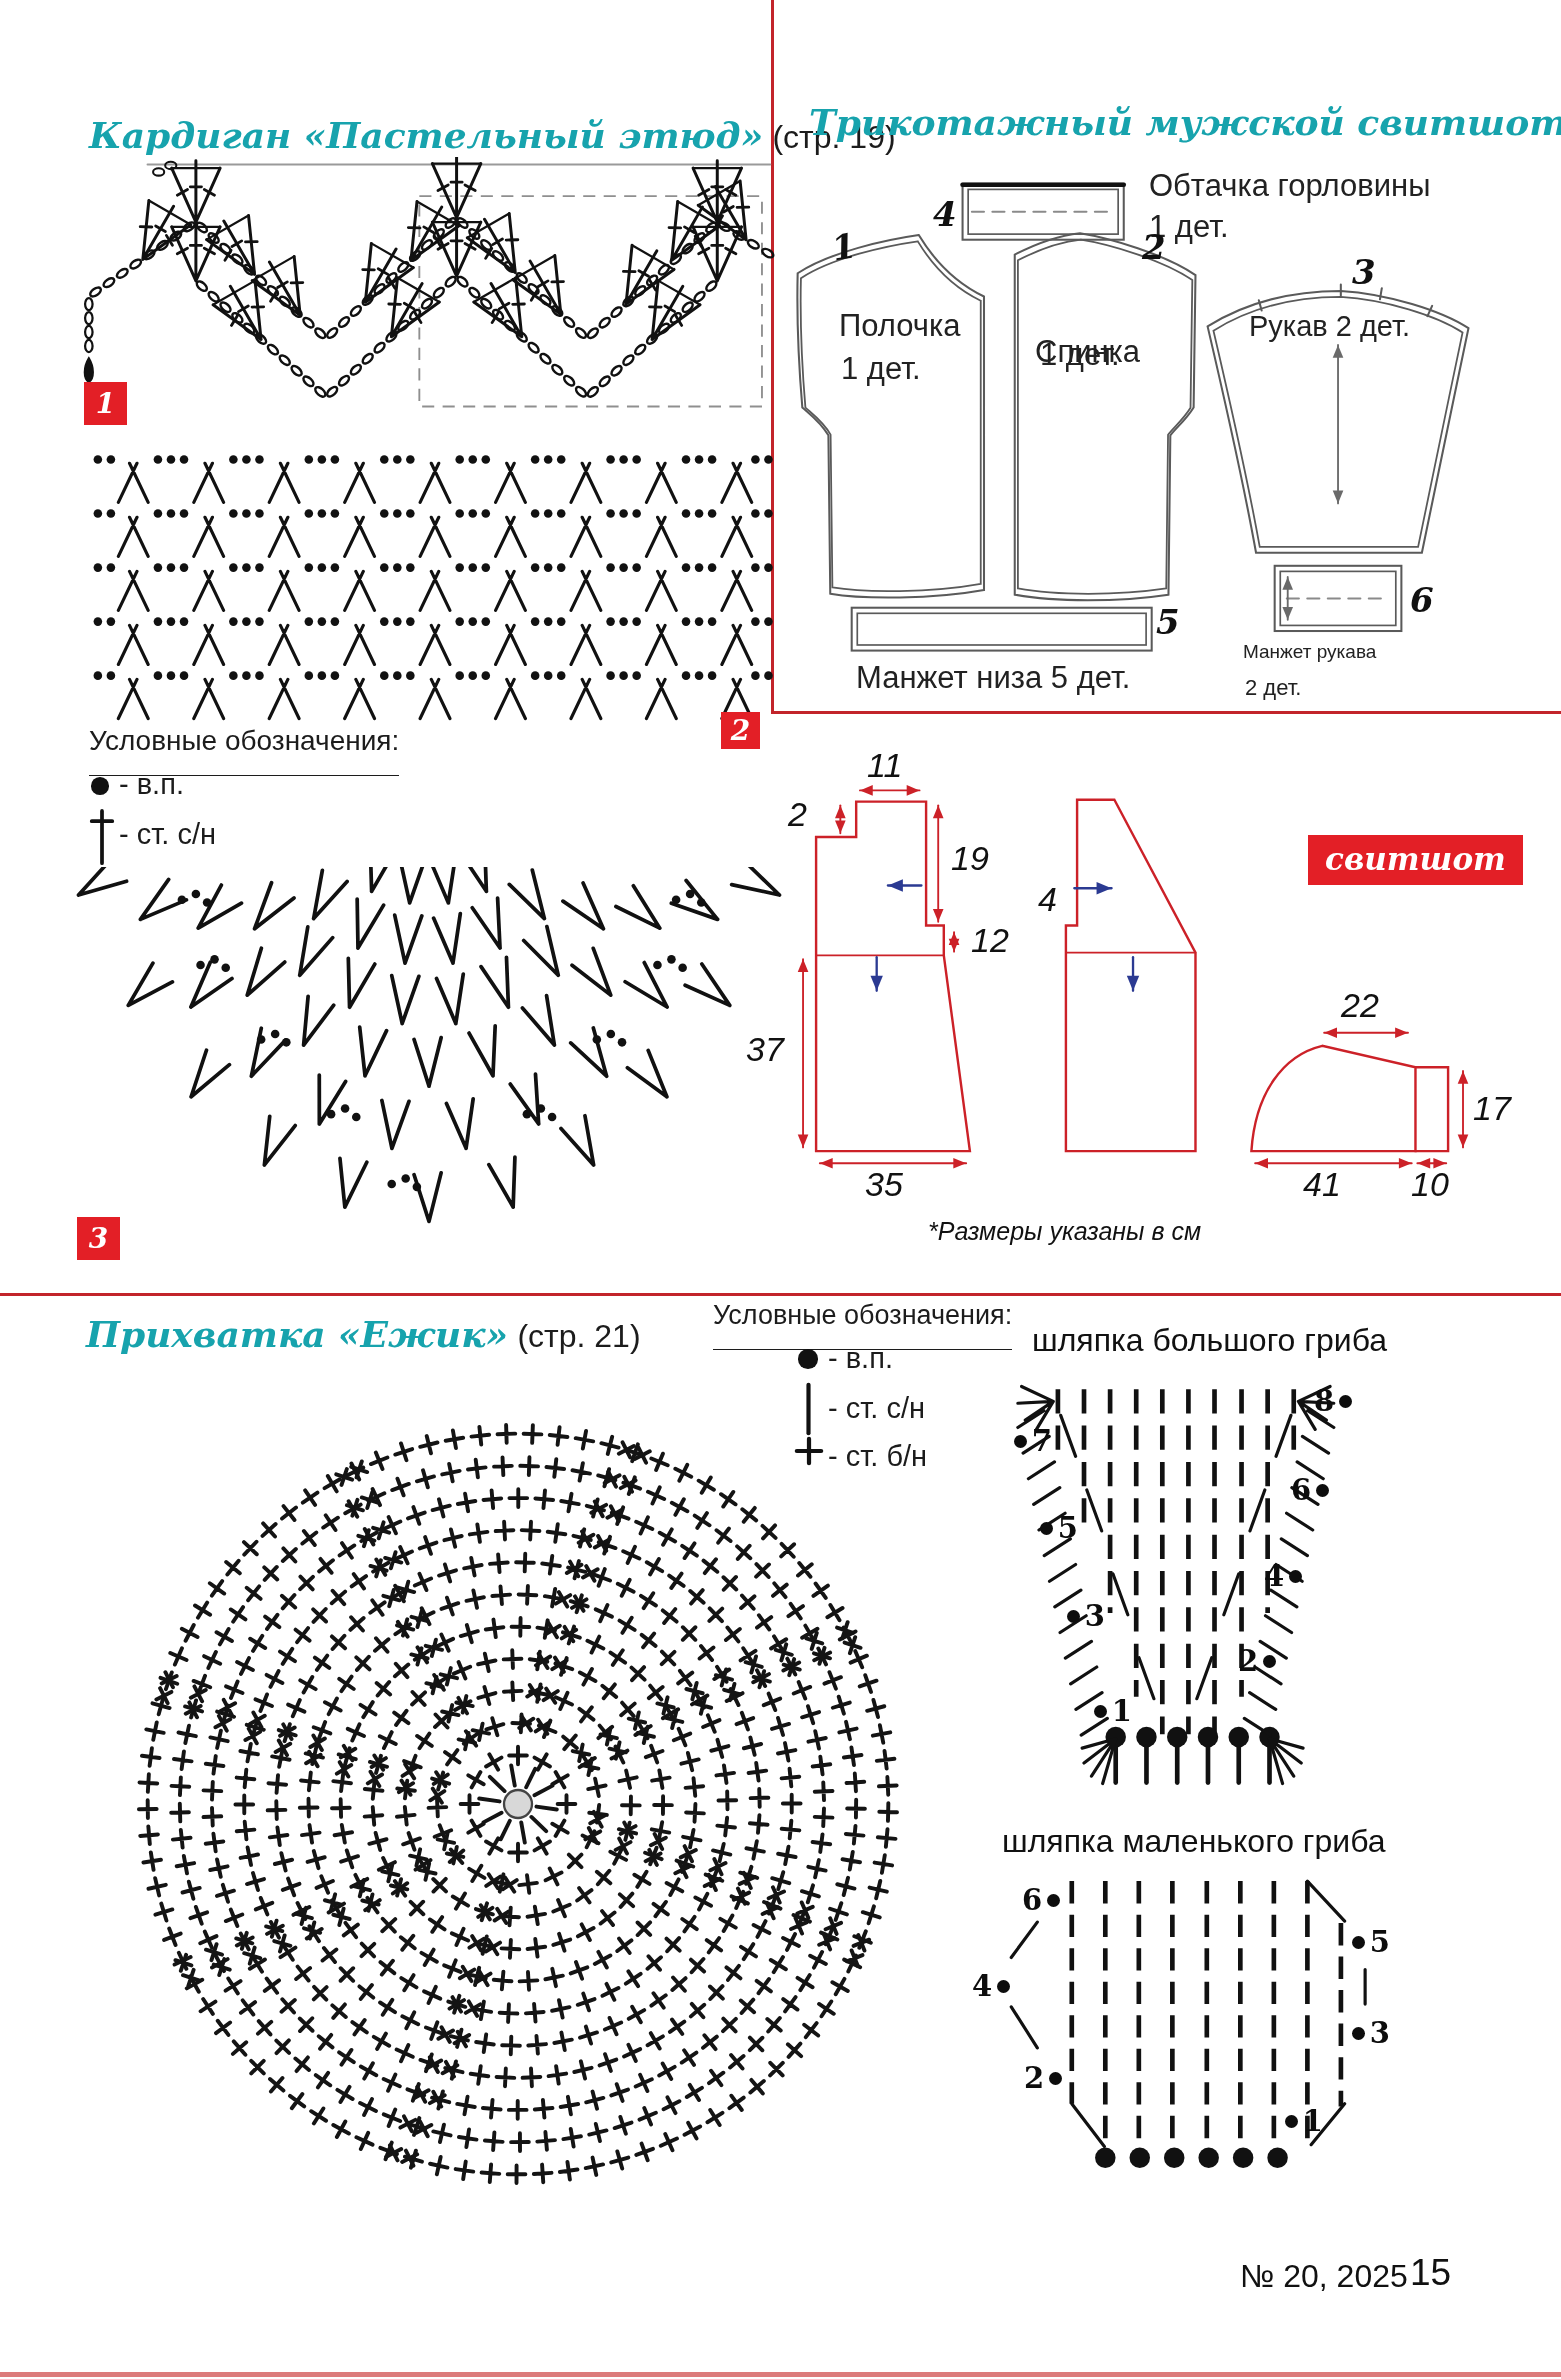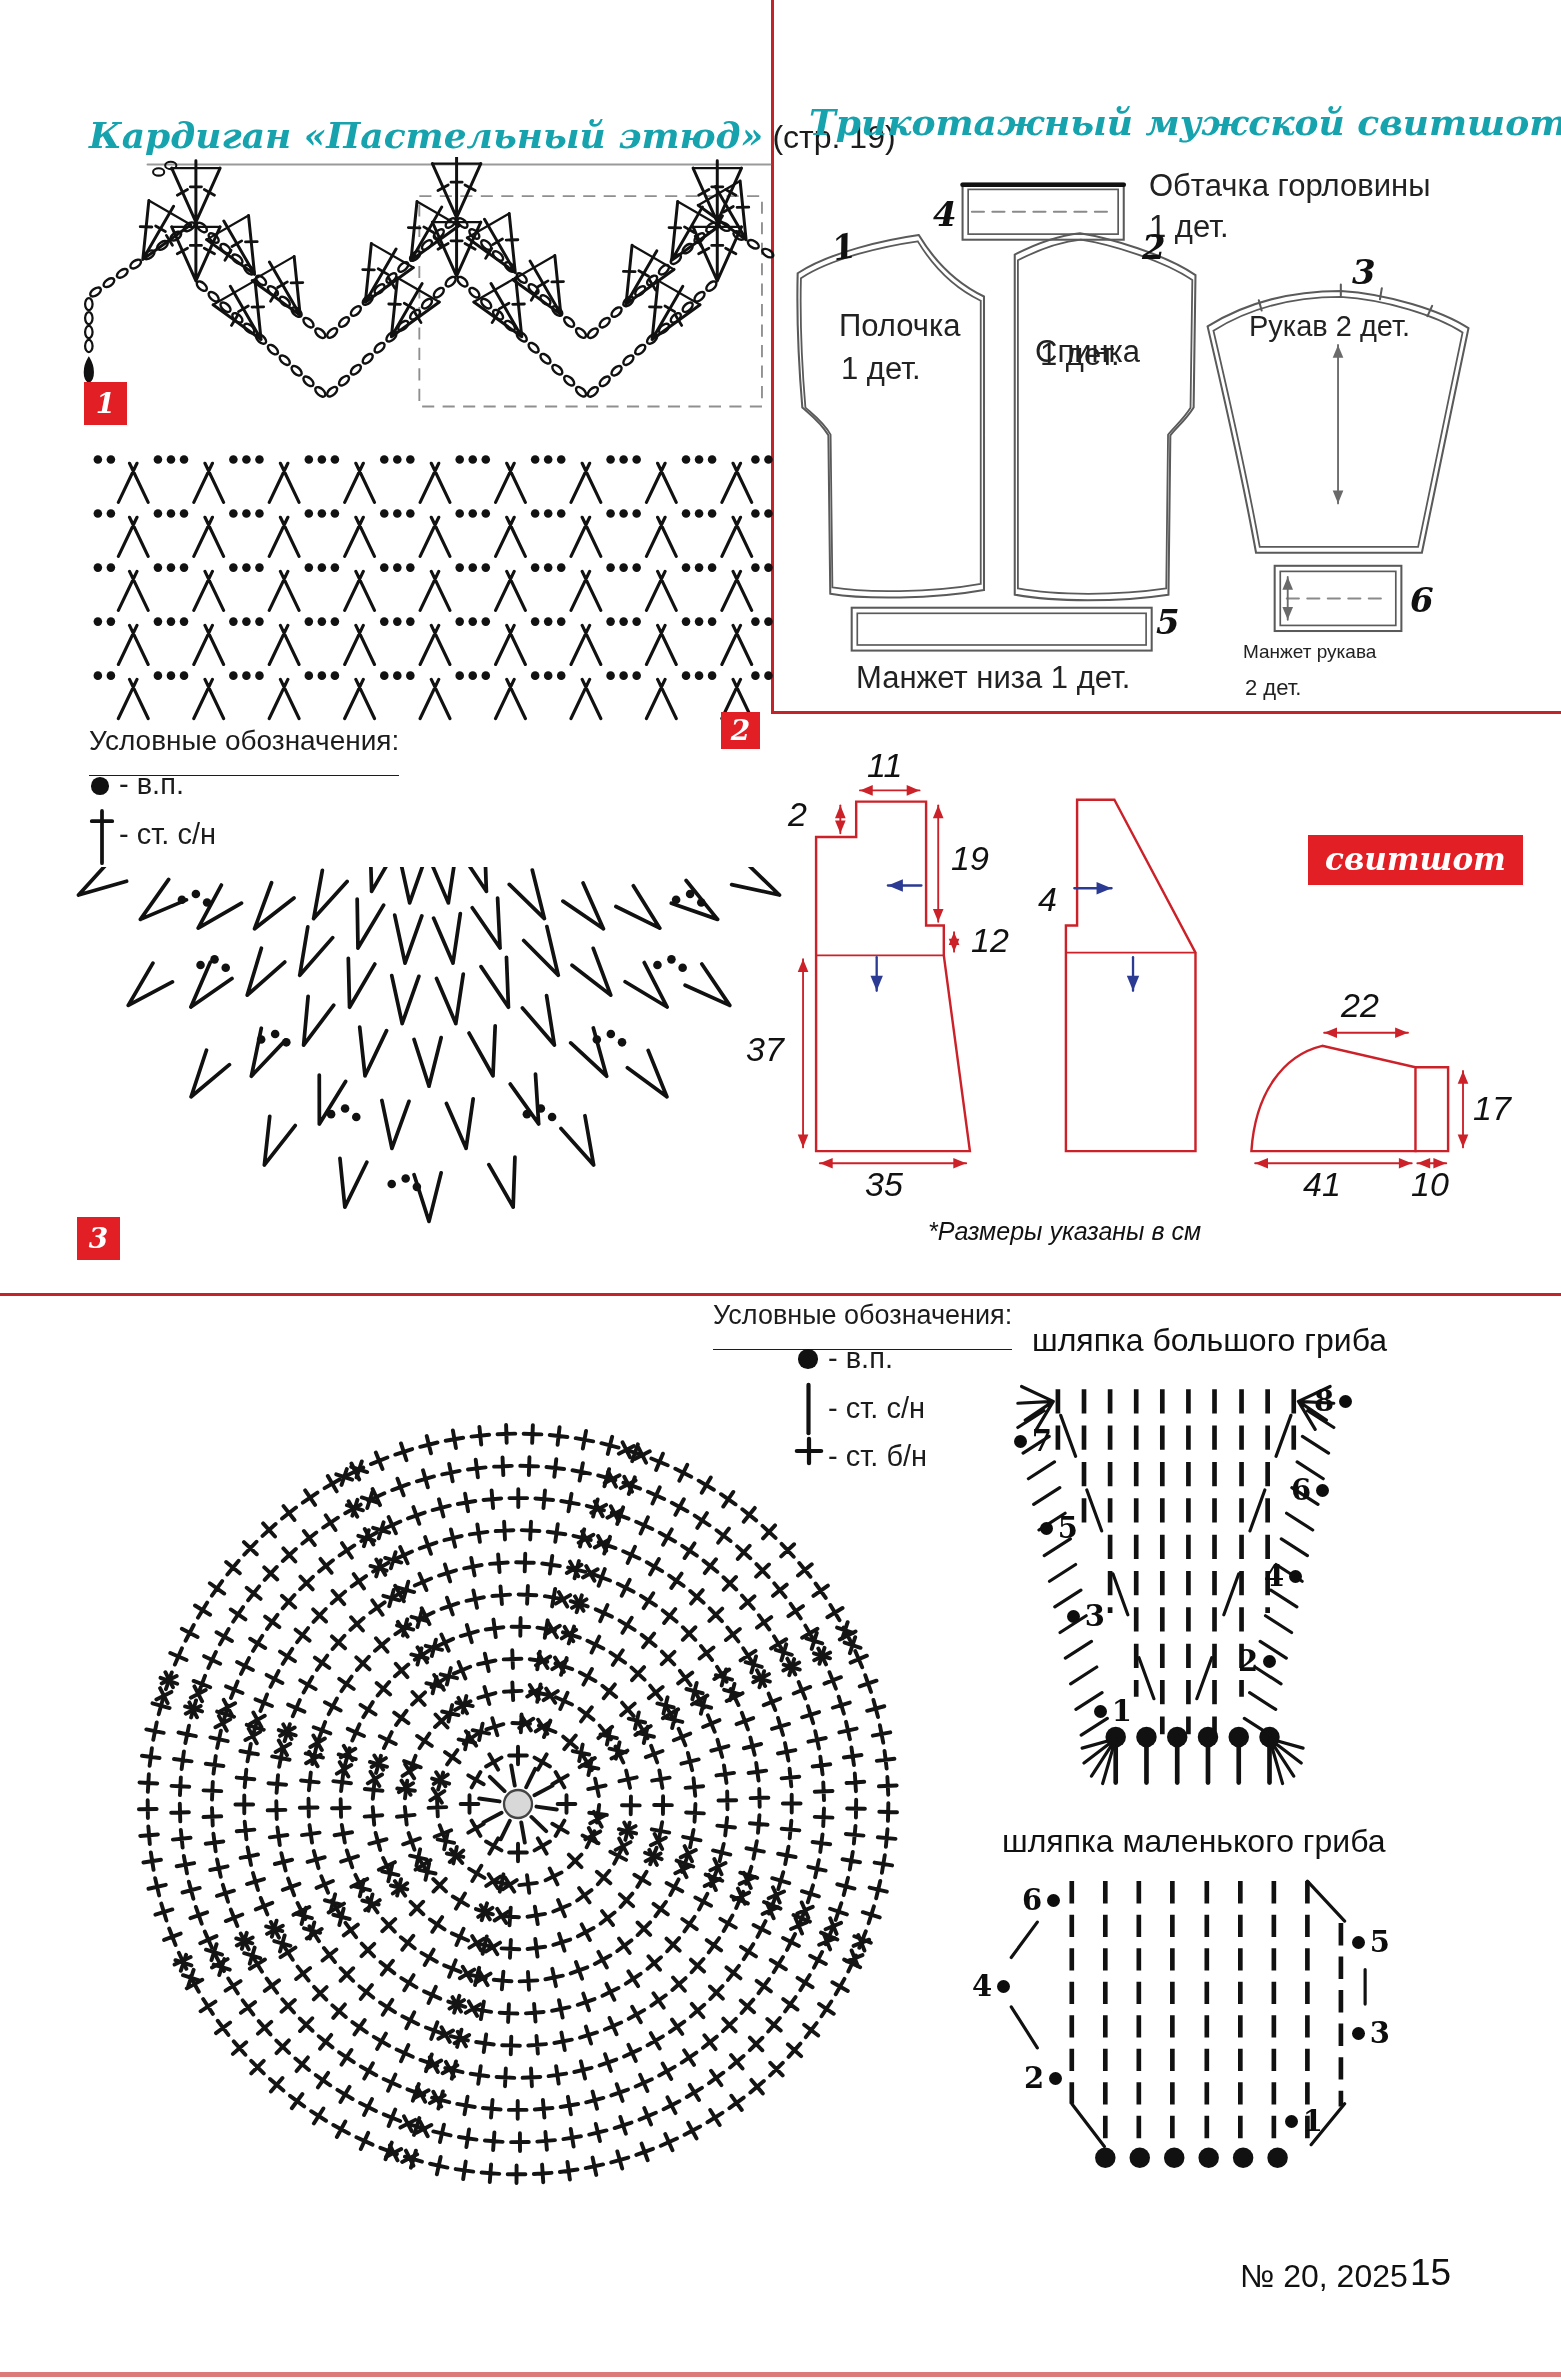--- a/index.html
+++ b/index.html
@@ -479,21 +479,21 @@
       <polygon points="551,454 556.7,467.8 545.3,467.8" fill="#6a6a6a"></polygon>
     </svg>
 
   <div class="plabel" style="left:1149px;top:168px;">Обтачка горловины</div>
   <div class="plabel" style="left:1149px;top:209px;">1 дет.</div>
   <div class="plabel" style="left:839px;top:308px;">Полочка</div>
   <div class="plabel" style="left:841px;top:351px;">1 дет.</div>
   <div class="plabel" style="left:1035px;top:294px;margin-top:40px;">Спинка</div>
   <div class="plabel" style="left:1040px;top:337px;">1 дет.</div>
   <div class="plabel" style="left:1249px;top:310px;font-size:29px;">Рукав  2 дет.</div>
-  <div class="plabel" style="left:856px;top:660px;">Манжет низа 1 дет.</div>
+  <div class="plabel" style="left:856px;top:660px;">Манжет низа 5 дет.</div>
   <div class="plabel" style="left:1243px;top:641px;font-size:19px;">Манжет рукава</div>
   <div class="plabel" style="left:1245px;top:675px;font-size:22px;">2 дет.</div>
 
   <div class="hand" style="left:832px;top:227px;transform:rotate(-10deg);">1</div>
   <div class="hand" style="left:1142px;top:227px;">2</div>
   <div class="hand" style="left:1352px;top:252px;">3</div>
   <div class="hand" style="left:933px;top:194px;">4</div>
   <div class="hand" style="left:1156px;top:602px;">5</div>
   <div class="hand" style="left:1410px;top:580px;">6</div>
 
@@ -552,20 +552,23 @@
   <div class="meas" style="left:971px;top:921px;">12</div>
   <div class="meas" style="left:746px;top:1030px;">37</div>
   <div class="meas" style="left:865px;top:1165px;">35</div>
   <div class="meas" style="left:1038px;top:880px;">4</div>
   <div class="meas" style="left:1341px;top:986px;">22</div>
   <div class="meas" style="left:1473px;top:1089px;">17</div>
   <div class="meas" style="left:1303px;top:1165px;">41</div>
   <div class="meas" style="left:1411px;top:1165px;">10</div>
   <div class="note" style="left:928px;top:1217px;">*Размеры указаны в см</div>
 
+  <div class="sec-title" style="left:86px;top:1313px;">
+    <span>Прихватка «Ежик»</span><span class="pref">(стр. 21)</span>
+  </div>
 
   <div class="legend-title" style="left:713px;top:1300px;font-size:27px;">Условные обозначения:</div>
   <span class="dot-ic" style="left:798px;top:1349px;width:19.6px;height:19.6px;"></span>
   <div class="legend-label" style="left:828px;top:1342px;">- в.п.</div>
   <svg class="abs" style="left:802px;top:1382px;" width="13" height="54" viewBox="0 0 14 58">
     <path d="M7,3 L7,55" stroke="#111" stroke-width="4.5" stroke-linecap="round"></path>
   </svg>
   <div class="legend-label" style="left:828px;top:1392px;">- ст. с/н</div>
   <svg class="abs" style="left:794px;top:1436px;" width="30" height="30" viewBox="0 0 32 32">
     <path d="M16,3 L16,29 M3,16 L29,16" stroke="#111" stroke-width="4.5" stroke-linecap="round"></path>

